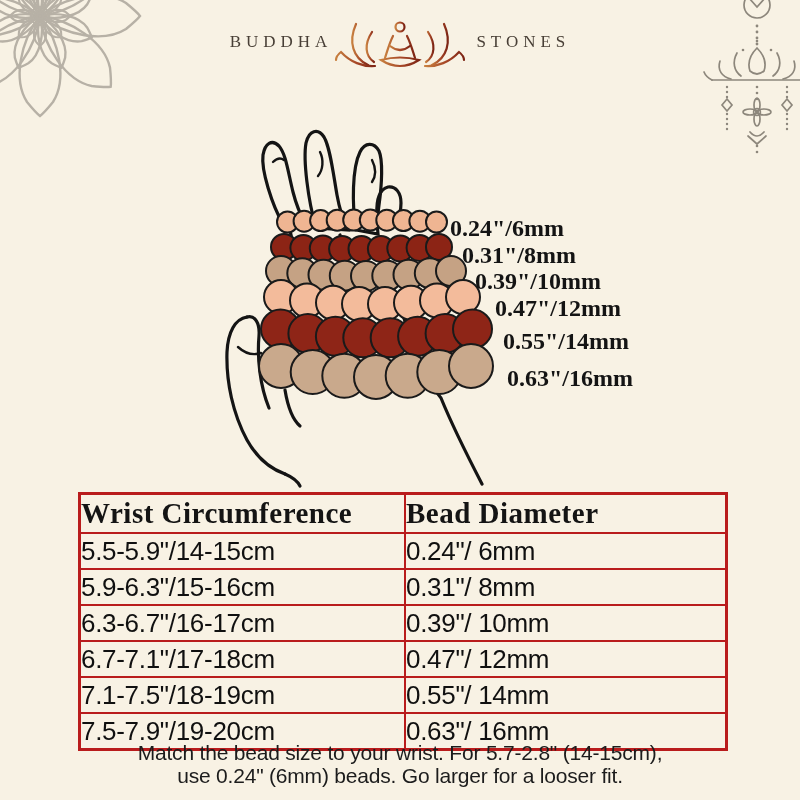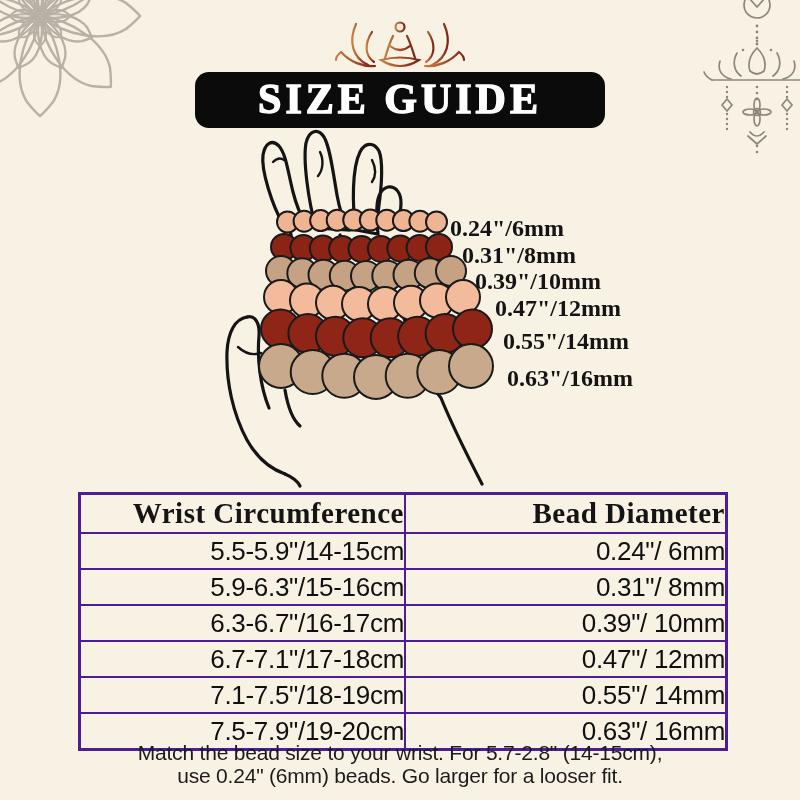--- a/index.html
+++ b/index.html
@@ -37,21 +37,21 @@
     font-size:24px;font-weight:bold;color:#141414;white-space:nowrap;
     font-family:"Liberation Serif",serif;
   }
   
   .size-table{
     position:absolute;left:78px;top:492px;width:650px;
     border-collapse:collapse;table-layout:fixed;
     background:transparent;
   }
   .size-table th,.size-table td{
-    border:2px solid #4c1d95;text-align:right;padding:0;
+    border:2px solid #b91c1c;text-align:left;padding:0;
   }
   .size-table th{
     height:37px;font-size:29px;font-weight:bold;color:#141414;
     font-family:"Liberation Serif",serif;letter-spacing:0.5px;
     border-top-width:3px;
   }
   .size-table th:first-child{border-left-width:3px;}
   .size-table th:last-child{border-right-width:3px;}
   .size-table td{
     height:34px;font-size:26px;color:#101010;
@@ -270,24 +270,26 @@
           <circle cx="312.7" cy="372.1" r="22" fill="#c9a98c" stroke="#1a1a1a" stroke-width="2"></circle>
           <circle cx="344.3" cy="375.8" r="22" fill="#c9a98c" stroke="#1a1a1a" stroke-width="2"></circle>
           <circle cx="376.0" cy="377.0" r="22" fill="#c9a98c" stroke="#1a1a1a" stroke-width="2"></circle>
           <circle cx="407.7" cy="375.8" r="22" fill="#c9a98c" stroke="#1a1a1a" stroke-width="2"></circle>
           <circle cx="439.3" cy="372.1" r="22" fill="#c9a98c" stroke="#1a1a1a" stroke-width="2"></circle>
           <circle cx="471.0" cy="366.0" r="22" fill="#c9a98c" stroke="#1a1a1a" stroke-width="2"></circle>
         </g>
       </g>
   </svg>
 
-
-  <div class="banner">
-    <span class="banner-title">SIZE GUIDE</span>
+  <div class="logo-row">
+    <span class="brand-word">BUDDHA</span>
+    <span style="width:120px"></span>
+    <span class="brand-word">STONES</span>
   </div>
+
 
   <div class="strand-label" style="left:450px;top:228px">0.24"/6mm</div>
   <div class="strand-label" style="left:462px;top:255px">0.31"/8mm</div>
   <div class="strand-label" style="left:475px;top:281px">0.39"/10mm</div>
   <div class="strand-label" style="left:495px;top:308px">0.47"/12mm</div>
   <div class="strand-label" style="left:503px;top:341px">0.55"/14mm</div>
   <div class="strand-label" style="left:507px;top:378px">0.63"/16mm</div>
 
   <table class="size-table">
     <thead>

